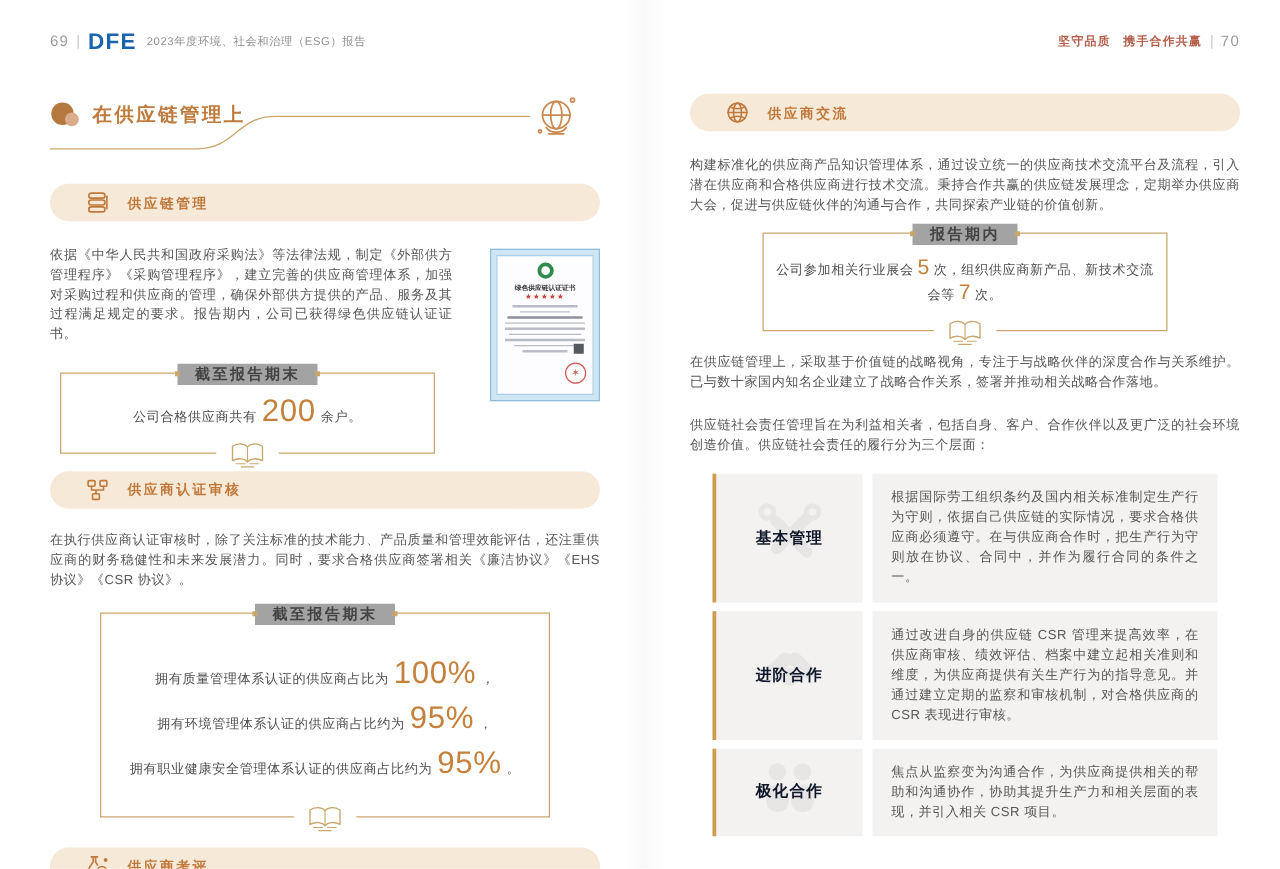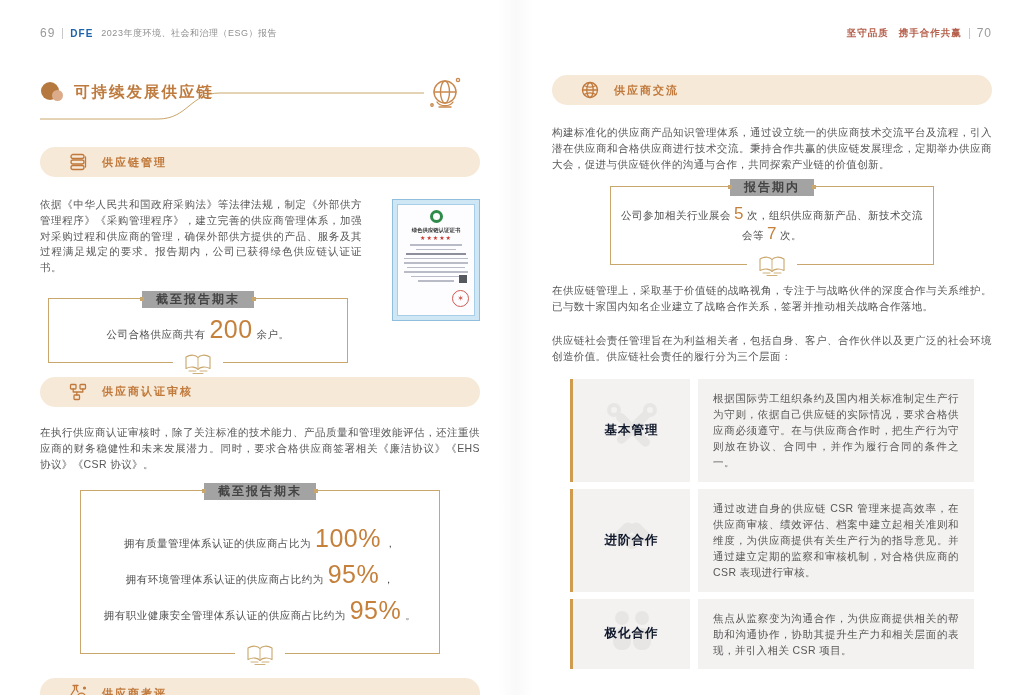--- a/index.html
+++ b/index.html
@@ -10,21 +10,21 @@
     background:linear-gradient(90deg, rgba(0,0,0,0) 0%, rgba(0,0,0,0.025) 50%, rgba(0,0,0,0) 100%); }
   .page { position:absolute; top:25px; width:440px; }
   .page-left  { left:40px; }
   .page-right { left:552px; }
 
   
   .hdr { display:flex; align-items:center; height:16px; font-size:10px; color:#9a9a9a; }
   .hdr-right { justify-content:flex-end; }
   .pageno { font-size:12px; color:#9a9a9a; letter-spacing:1px; }
   .hdr-bar { width:1px; height:11px; background:#c9c9c9; margin:0 7px; }
-  .logo { font-weight:800; font-size:10px; color:#1a63ad; letter-spacing:1px; margin-right:8px; }
+  .logo { font-weight:800; font-size:18px; color:#1a63ad; letter-spacing:1px; margin-right:8px; }
   .doc-title { font-size:9px; color:#8f8f8f; letter-spacing:0.5px; }
   .slogan { font-size:9.5px; font-weight:bold; color:#b5604c; letter-spacing:1px; }
   .slogan + .slogan { margin-left:10px; }
 
   
   .chapter { position:relative; margin-top:34px; height:58px; }
   .chapter-swoosh { position:absolute; left:0; top:0; }
   .chapter-row { position:absolute; left:0; top:6px; display:flex; align-items:center; }
   .chapter-title { font-size:15.5px; font-weight:bold; color:#bf7b3e; letter-spacing:2px; margin-left:10px; }
   .globe-wrap { position:absolute; right:14px; top:0; }
@@ -107,21 +107,21 @@
 
     <div class="chapter">
       <svg class="chapter-swoosh" width="440" height="58" viewBox="0 0 440 58">
         <path d="M0,44 H118 C148,44 150,18 180,18 H384" fill="none" stroke="#c9a66b" stroke-width="1"></path>
       </svg>
       <div class="chapter-row">
         <svg width="24" height="22" viewBox="0 0 24 22">
           <circle cx="10" cy="10" r="9" fill="#b5793f"></circle>
           <circle cx="17.5" cy="14.5" r="5.5" fill="#dcab8a"></circle>
         </svg>
-        <span class="chapter-title">可持续发展供应链</span>
+        <span class="chapter-title">在供应链管理上</span>
       </div>
       <div class="globe-wrap">
         <svg width="42" height="42" viewBox="0 0 42 42">
           <g fill="none" stroke="#c9894e" stroke-width="1.4" stroke-linecap="round">
             <circle cx="21" cy="17" r="11"></circle>
             <ellipse cx="21" cy="17" rx="4.5" ry="11"></ellipse>
             <line x1="10" y1="17" x2="32" y2="17"></line>
             <path d="M13,27 c3,5 13,5 16,0"></path>
             <line x1="15" y1="32" x2="27" y2="32"></line>
             <circle cx="34" cy="5" r="1.6"></circle>

